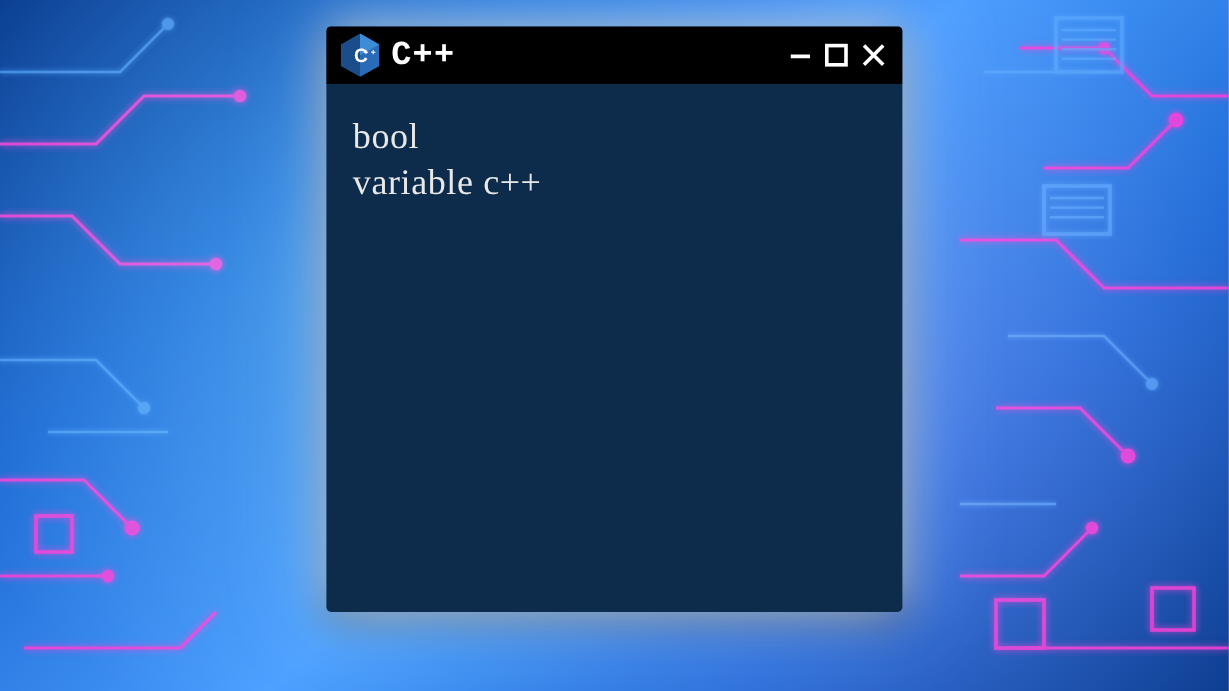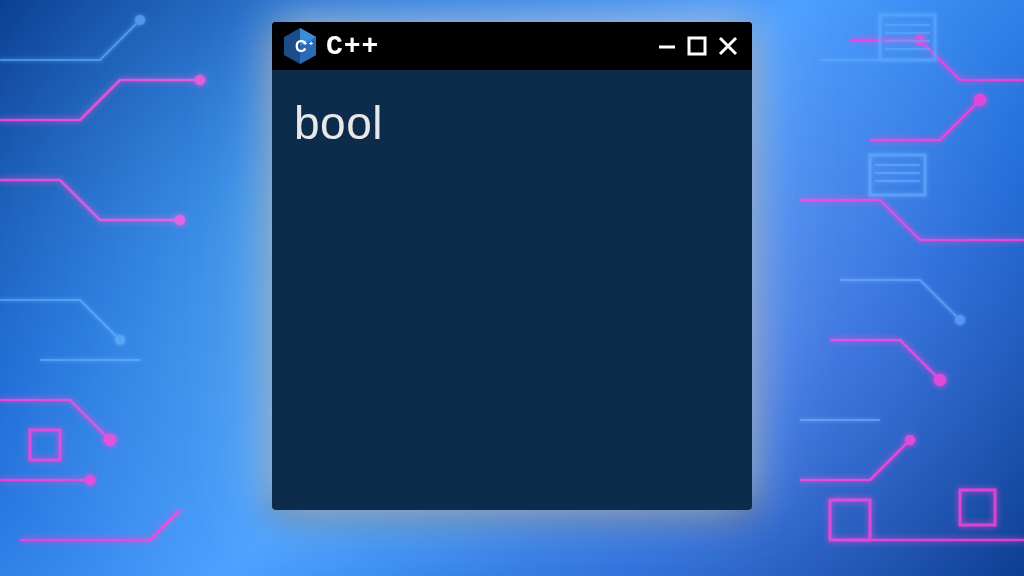--- a/index.html
+++ b/index.html
@@ -81,23 +81,23 @@
       cursor: pointer;
       display: flex;
       align-items: center;
       justify-content: center;
     }
     
     .content-area {
       flex: 1;
       padding: 24px 22px;
       color: #e8e8e8;
-      font-size: 46px;
+      font-size: 30px;
       line-height: 1.3;
-      font-family: Liberation Sans, sans-serif;
+      font-family: Liberation Serif, serif;
       letter-spacing: 0.5px;
     }
     
     .content-line {
       white-space: nowrap;
     }
   </style>
 </head>
 <body>
 
@@ -197,14 +197,15 @@
       <div class="ctrl-btn">
         <svg width="24" height="24" viewBox="0 0 24 24">
             <line x1="4" y1="4" x2="20" y2="20" stroke="#ffffff" stroke-width="3"></line>
             <line x1="20" y1="4" x2="4" y2="20" stroke="#ffffff" stroke-width="3"></line>
           </svg>
       </div>
     </div>
   </div>
   <div class="content-area">
     <div class="content-line">bool</div>
+    <div class="content-line">variable c++</div>
   </div>
 </div>
 
 </body></html>

